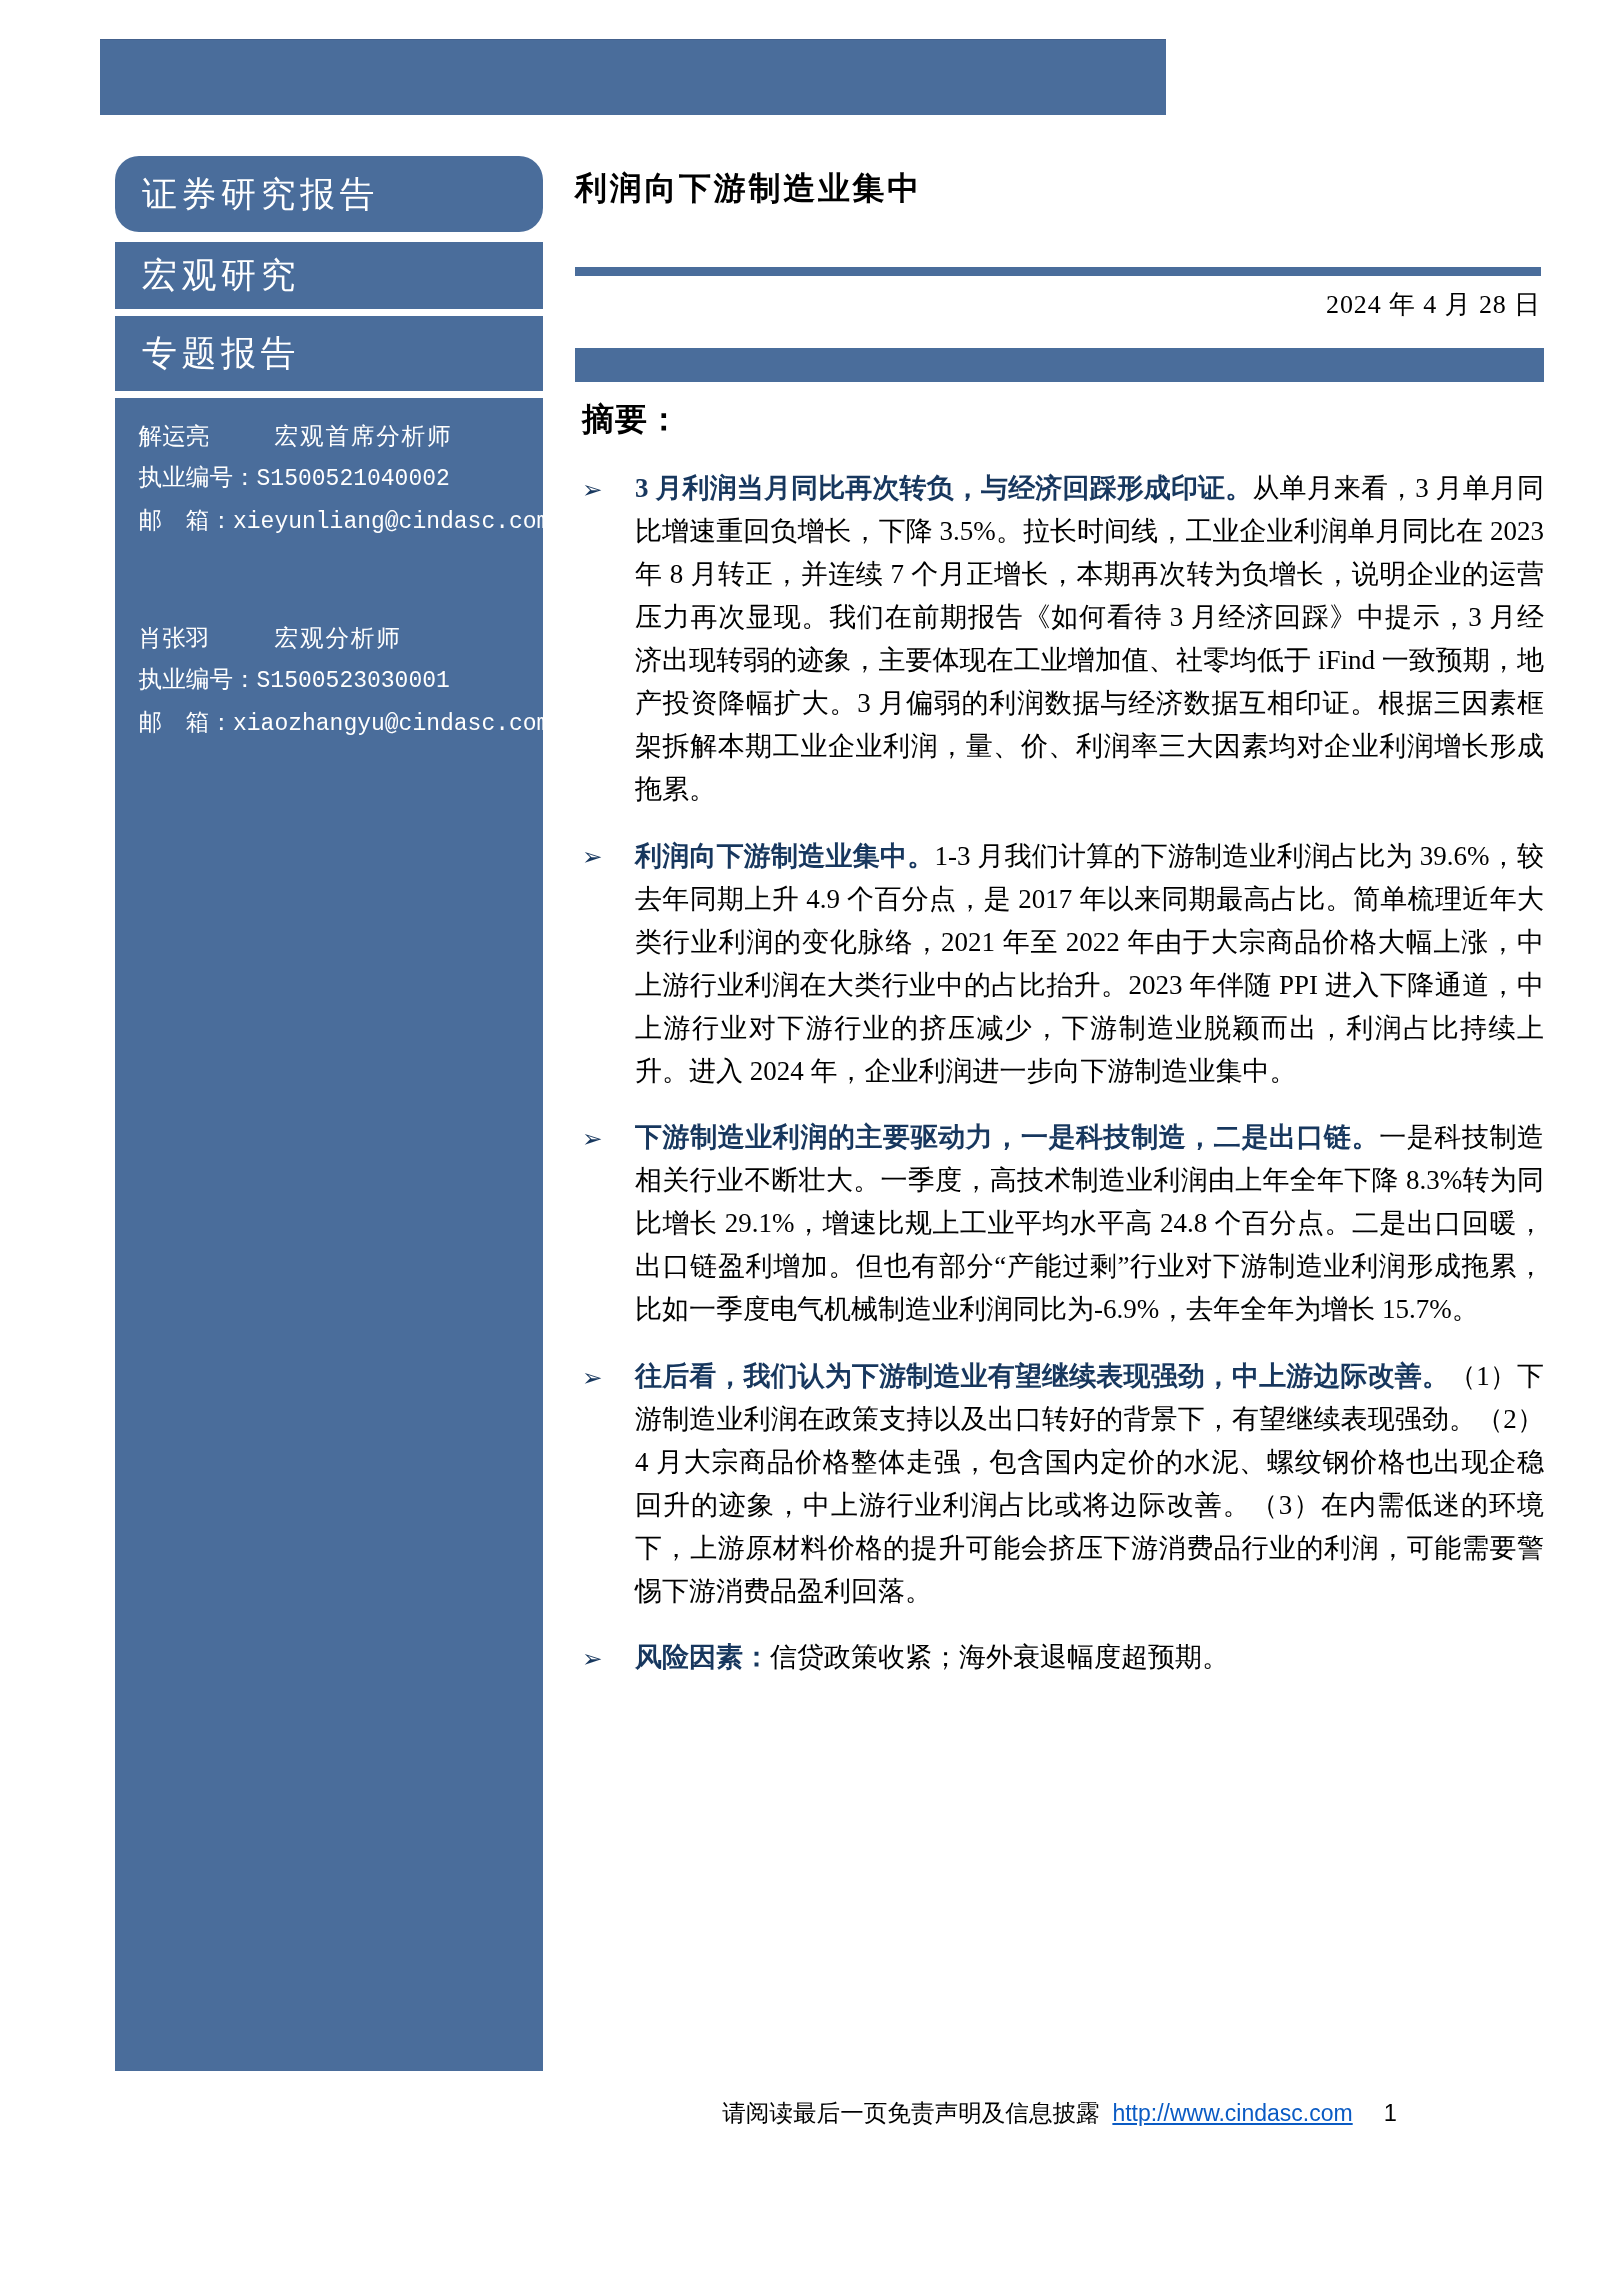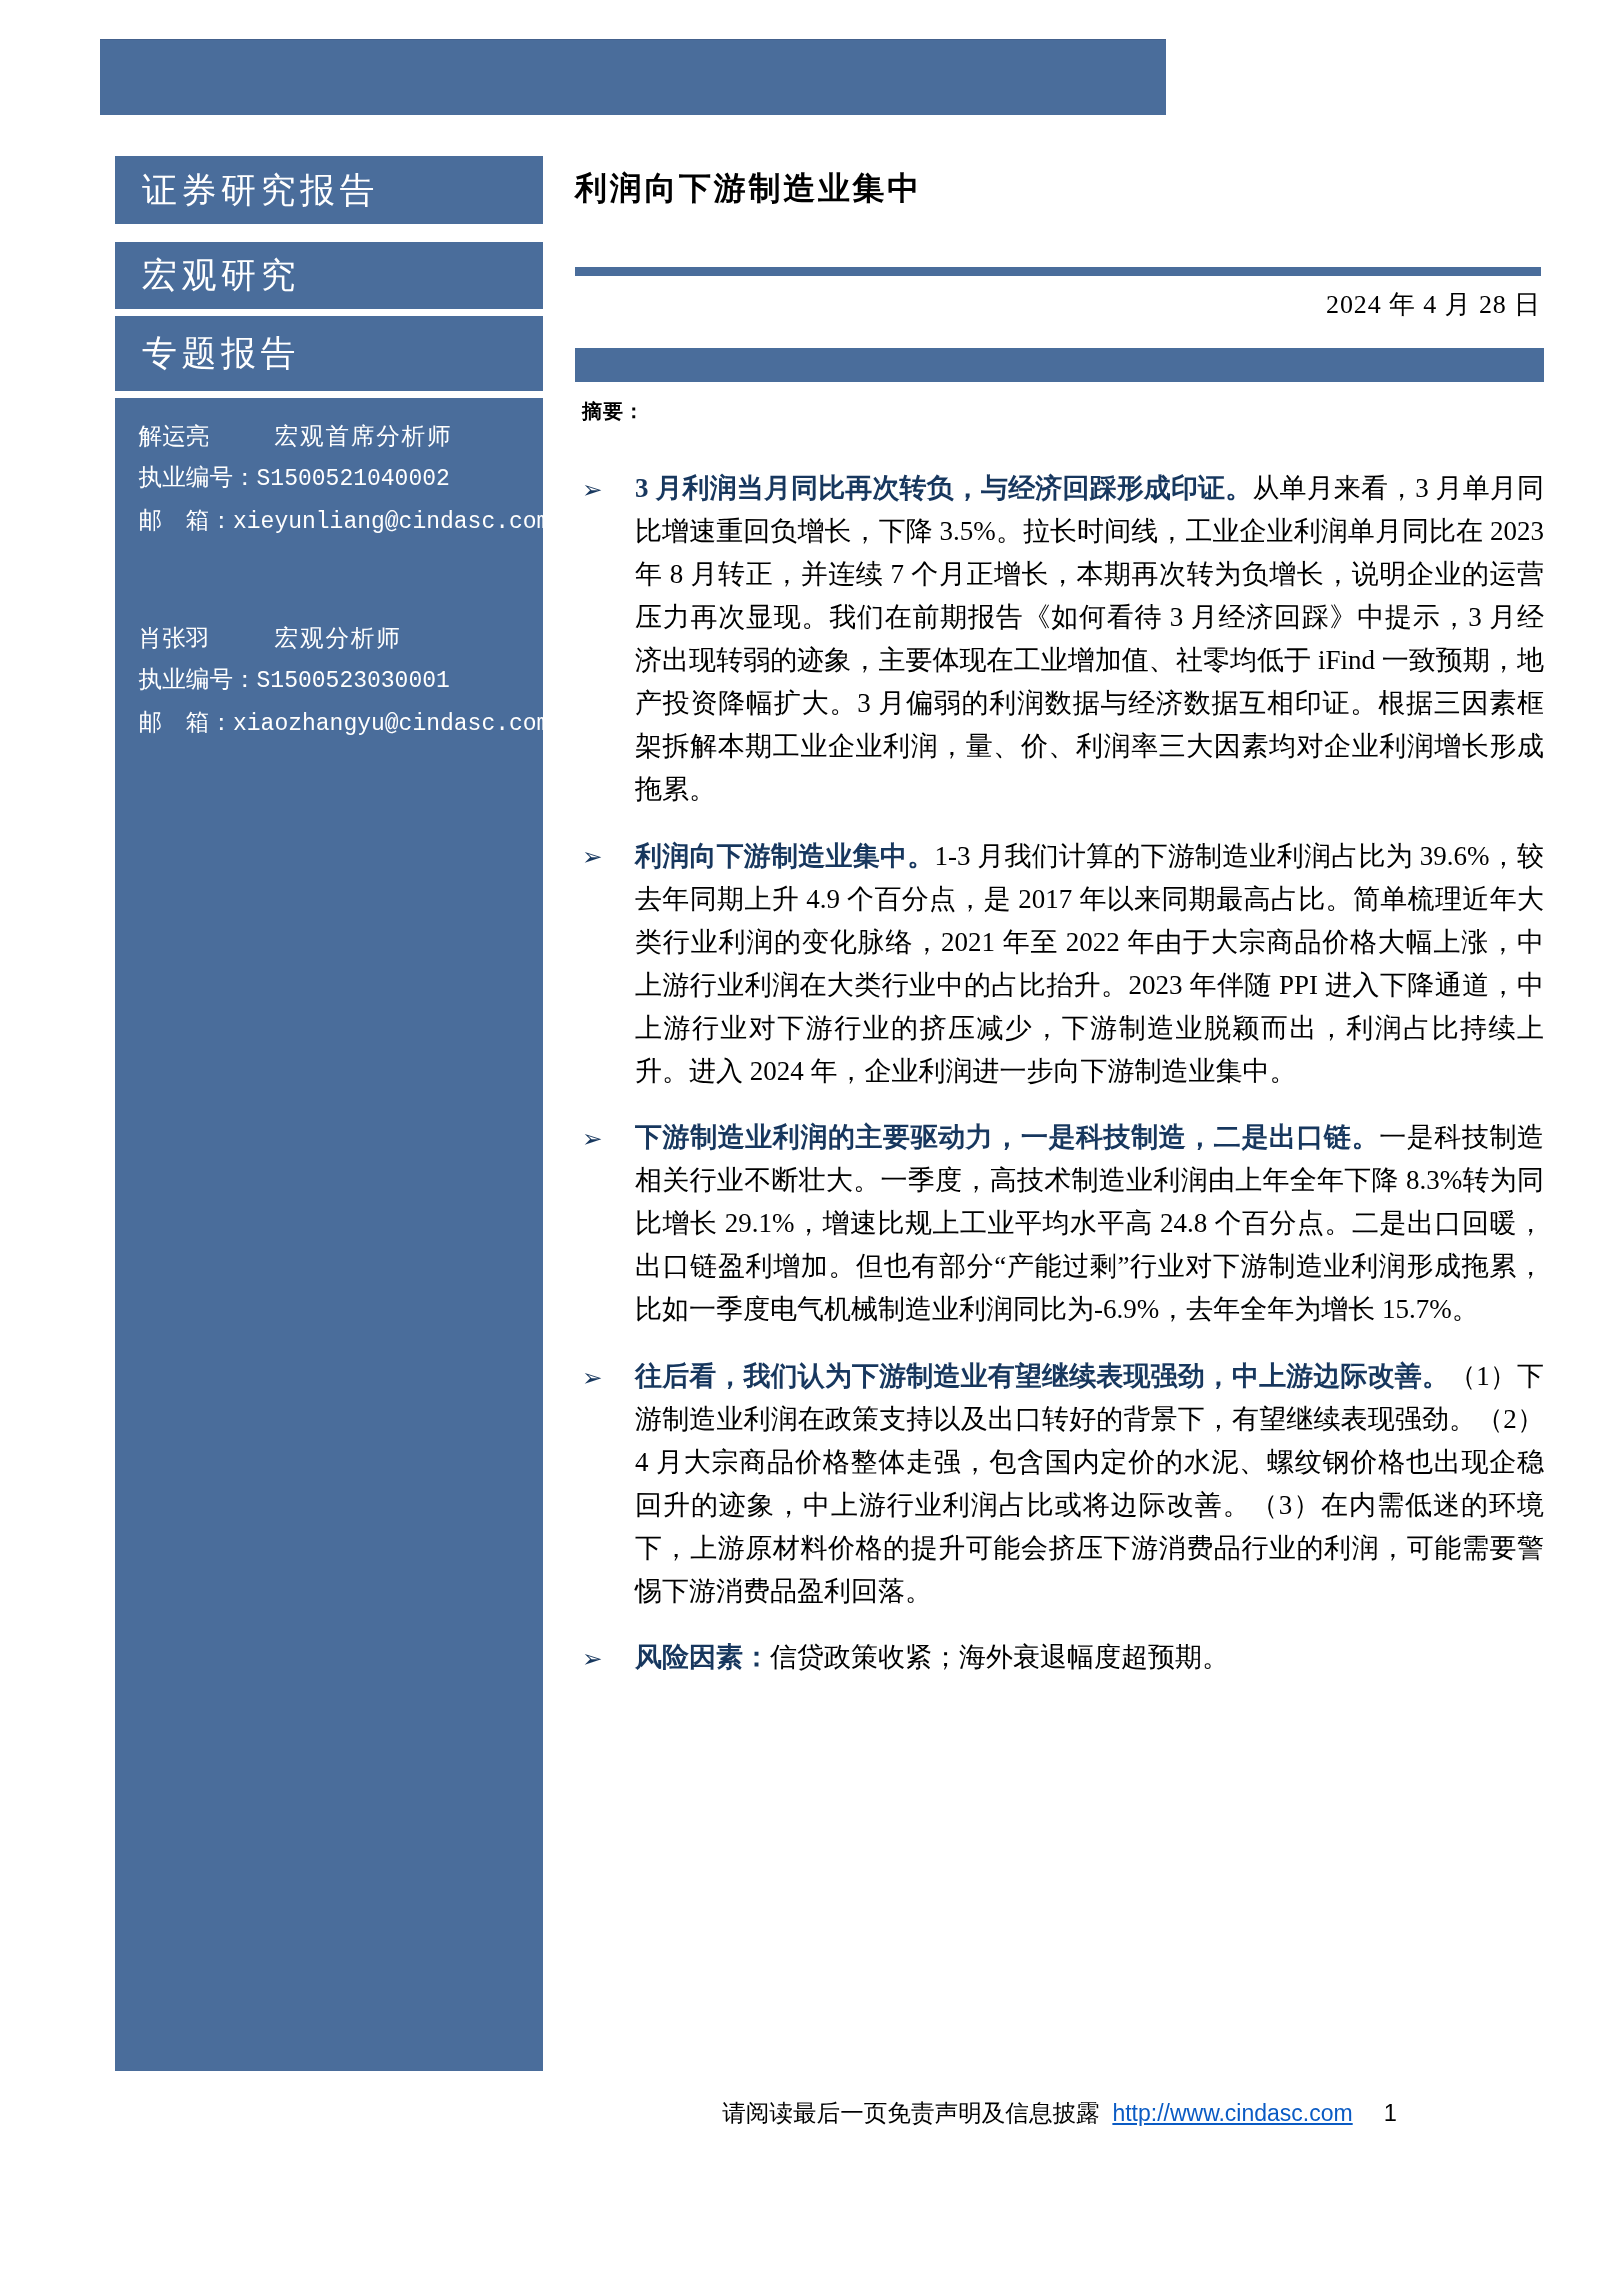--- a/index.html
+++ b/index.html
@@ -15,21 +15,21 @@
   .logo-cn{font-family:"Liberation Sans","DejaVu Sans",sans-serif;font-weight:bold;
            font-size:44px;color:#1b449b;letter-spacing:3.6px;white-space:nowrap;}
   .logo-en{font-family:"Liberation Sans","DejaVu Sans",sans-serif;font-weight:bold;
            font-size:17.7px;color:#1b449b;letter-spacing:0.7px;white-space:nowrap;}
 
   
   .side-tag{position:absolute;left:115px;width:428px;background:#4a6d9b;color:#fff;
             font-family:"Liberation Sans","DejaVu Sans",sans-serif;
             display:flex;align-items:center;box-sizing:border-box;padding-left:27px;
             font-size:35px;letter-spacing:4.5px;white-space:nowrap;}
-  .tag1{top:156px;height:68px;}
+  .tag1{top:156px;height:76px;border-radius:24px;}
   .tag2{top:242px;height:67px;}
   .tag3{top:316px;height:75px;}
 
   .analyst-box{position:absolute;left:115px;top:398px;width:428px;height:1673px;background:#4a6d9b;
                box-sizing:border-box;color:#fff;padding:18px 14.5px 23.6px 23.6px;
                display:flex;flex-direction:column;}
   .an-line{display:flex;align-items:baseline;line-height:41px;font-size:23.6px;white-space:nowrap;}
   .an-name{width:136px;flex:none;}
   .an-role{letter-spacing:1.8px;}
   .an-label{flex:none;}
@@ -38,21 +38,21 @@
   .company{margin-top:auto;line-height:42px;font-size:23px;white-space:nowrap;}
   .company .en{font-family:"Liberation Mono","DejaVu Sans Mono",monospace;font-size:22px;}
 
   
   .title{position:absolute;left:575px;top:167px;font-family:"Liberation Sans","DejaVu Sans",sans-serif;
          font-weight:bold;font-size:32px;color:#000;letter-spacing:2.7px;white-space:nowrap;}
   .thin-bar{position:absolute;left:575px;top:267px;width:966px;height:9px;background:#4a6d9b;}
   .date{position:absolute;left:575px;top:287px;width:966px;text-align:right;
         font-size:26px;letter-spacing:0.9px;}
   .thick-bar{position:absolute;left:575px;top:348px;width:969px;height:34px;background:#4a6d9b;}
-  .abstract{position:absolute;left:582px;top:398px;font-size:20px;font-weight:bold;letter-spacing:0.9px;}
+  .abstract{position:absolute;left:582px;top:398px;font-size:32px;font-weight:bold;letter-spacing:0.9px;}
 
   .bullets{position:absolute;left:582px;top:467px;width:962px;display:flex;flex-direction:column;gap:23.6px;}
   .bullet{display:flex;align-items:flex-start;}
   .arrow{flex:none;width:53px;font-size:24.5px;color:#17375e;line-height:43px;padding-top:0.9px;}
   .btext{flex:1;font-size:27px;line-height:43px;text-align:justify;}
   .lead{font-weight:bold;color:#17375e;}
 
   
   .footer{position:absolute;left:575px;top:2097px;width:969px;display:flex;
           justify-content:center;align-items:baseline;font-size:23.6px;white-space:nowrap;}

